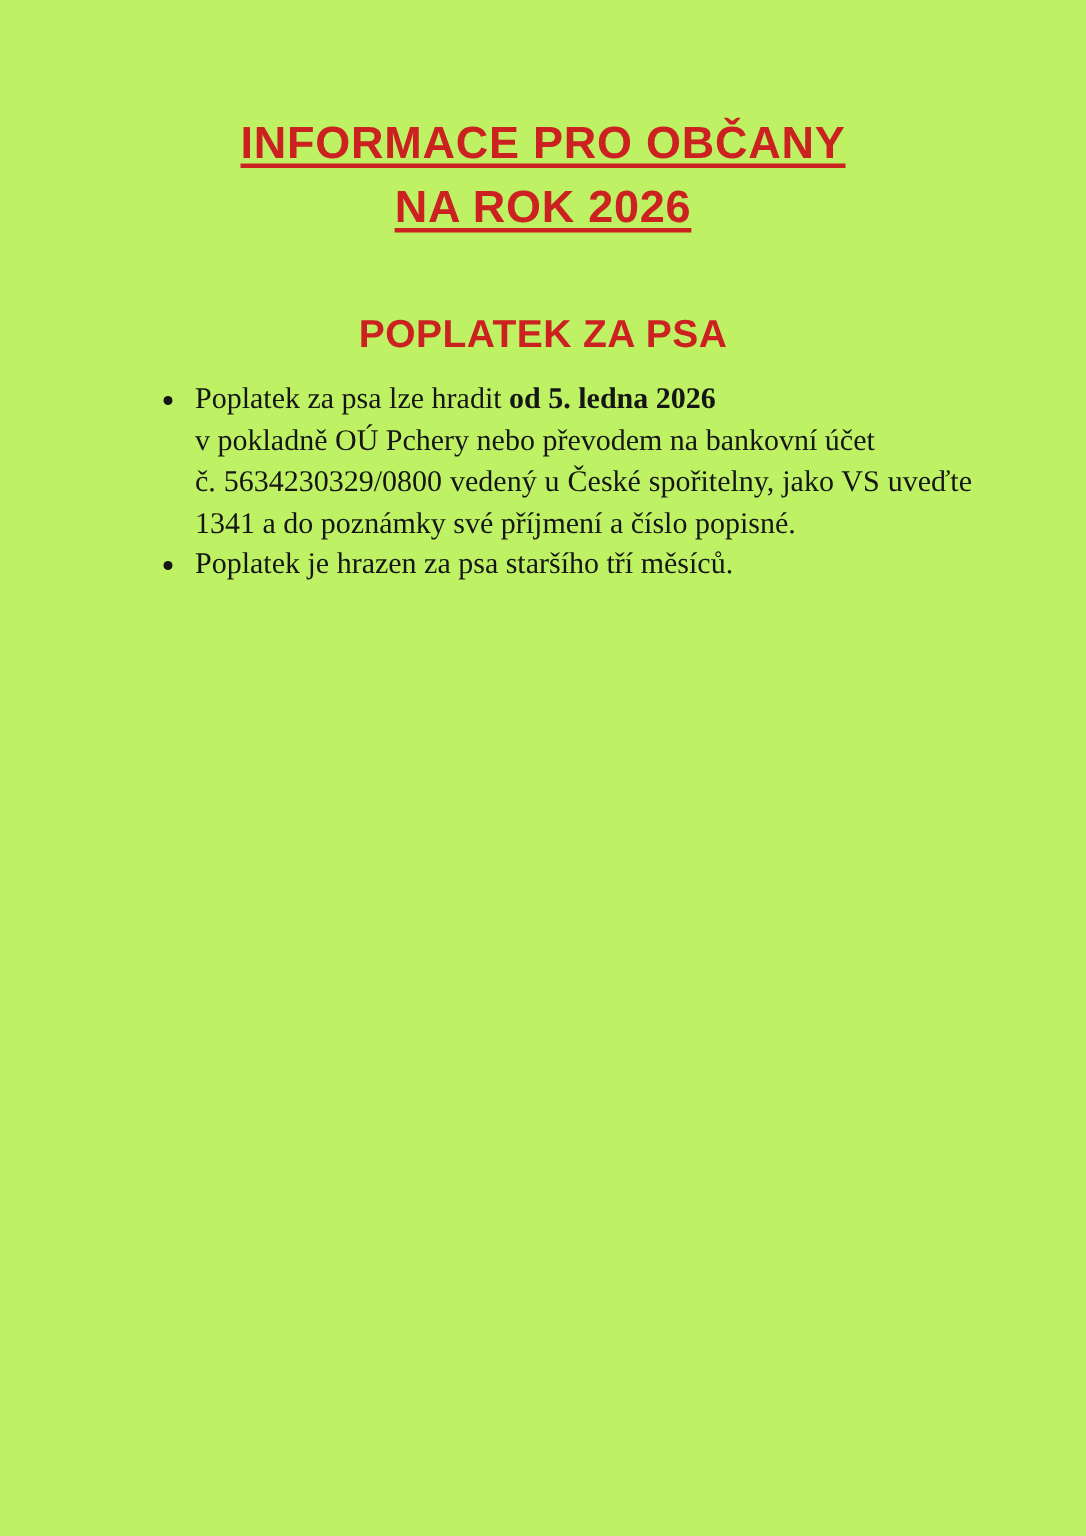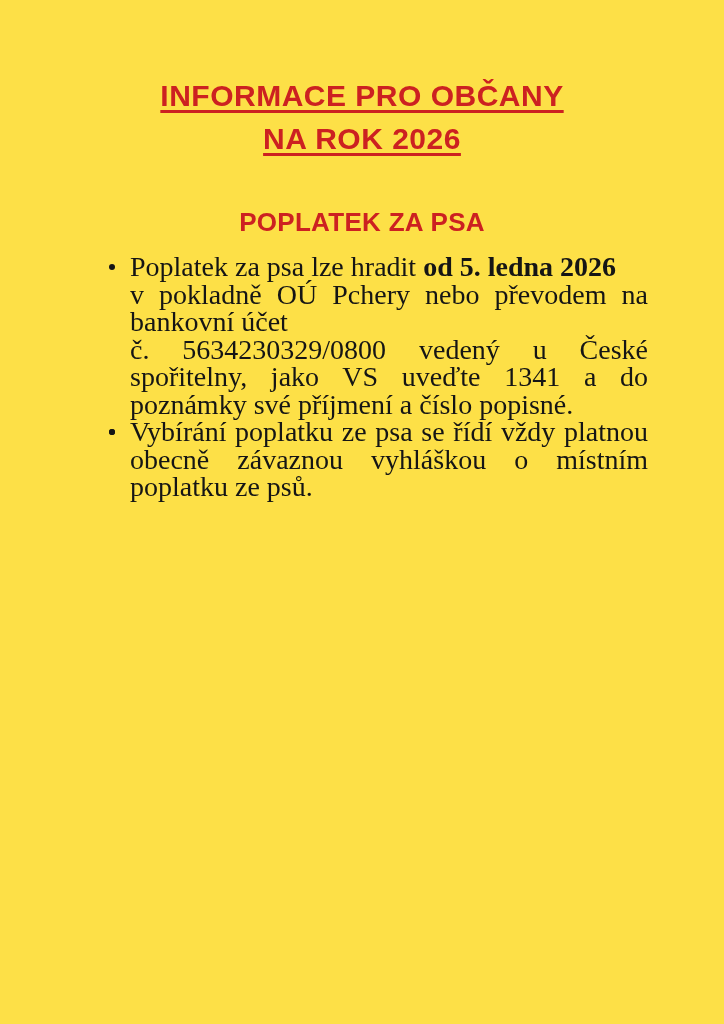--- a/index.html
+++ b/index.html
@@ -35,21 +35,21 @@
     font-weight: bold;
     font-size: 26px;
     line-height: 28px;
     letter-spacing: 0.3px;
   }
   .bullet-list {
     margin: 17px 0 0 130px;
     padding: 0;
     width: 518px;
     list-style: none;
-    font-size: 28px;
+    font-size: 20px;
     line-height: 27.5px;
     text-align: justify;
   }
   .bullet-list li {
     position: relative;
     margin: 0;
     padding: 0;
   }
   .bullet-marker {
     position: absolute;
@@ -60,34 +60,31 @@
     border-radius: 50%;
     background: #151515;
   }
   .bullet-text b {
     font-weight: bold;
   }
 </style>
 </head>
 <body>
 
-<div class="page" style="background: #fde047; color: rgb(21, 21, 21);">
+<div class="page" style="background: #bef264; color: rgb(21, 21, 21);">
 
   <h1 class="doc-title" style="color: rgb(204, 33, 33);"><span>INFORMACE PRO OBČANY</span><br><span>NA ROK 2026</span></h1>
 
   <h2 class="doc-subtitle" style="color: rgb(204, 33, 33);">POPLATEK ZA PSA</h2>
 
   <ul class="bullet-list">
 
   <li>
       <span class="bullet-marker"></span>
       <span class="bullet-text">Poplatek za psa lze hradit <b>od 5. ledna 2026</b><br>v pokladně OÚ Pchery nebo převodem na bankovní účet<br>č. 5634230329/0800 vedený u České spořitelny, jako VS uveďte 1341 a do poznámky své příjmení a číslo popisné.</span>
     </li>
       <li>
       <span class="bullet-marker"></span>
-    </li>
-      <li>
-      <span class="bullet-marker"></span>
-      <span class="bullet-text">Vybírání poplatku ze psa se řídí vždy platnou obecně závaznou vyhláškou o místním poplatku ze psů.</span>
+      <span class="bullet-text">Poplatek je hrazen za psa staršího tří měsíců.</span>
     </li>
     </ul>
 
 </div>
 
 </body></html>

